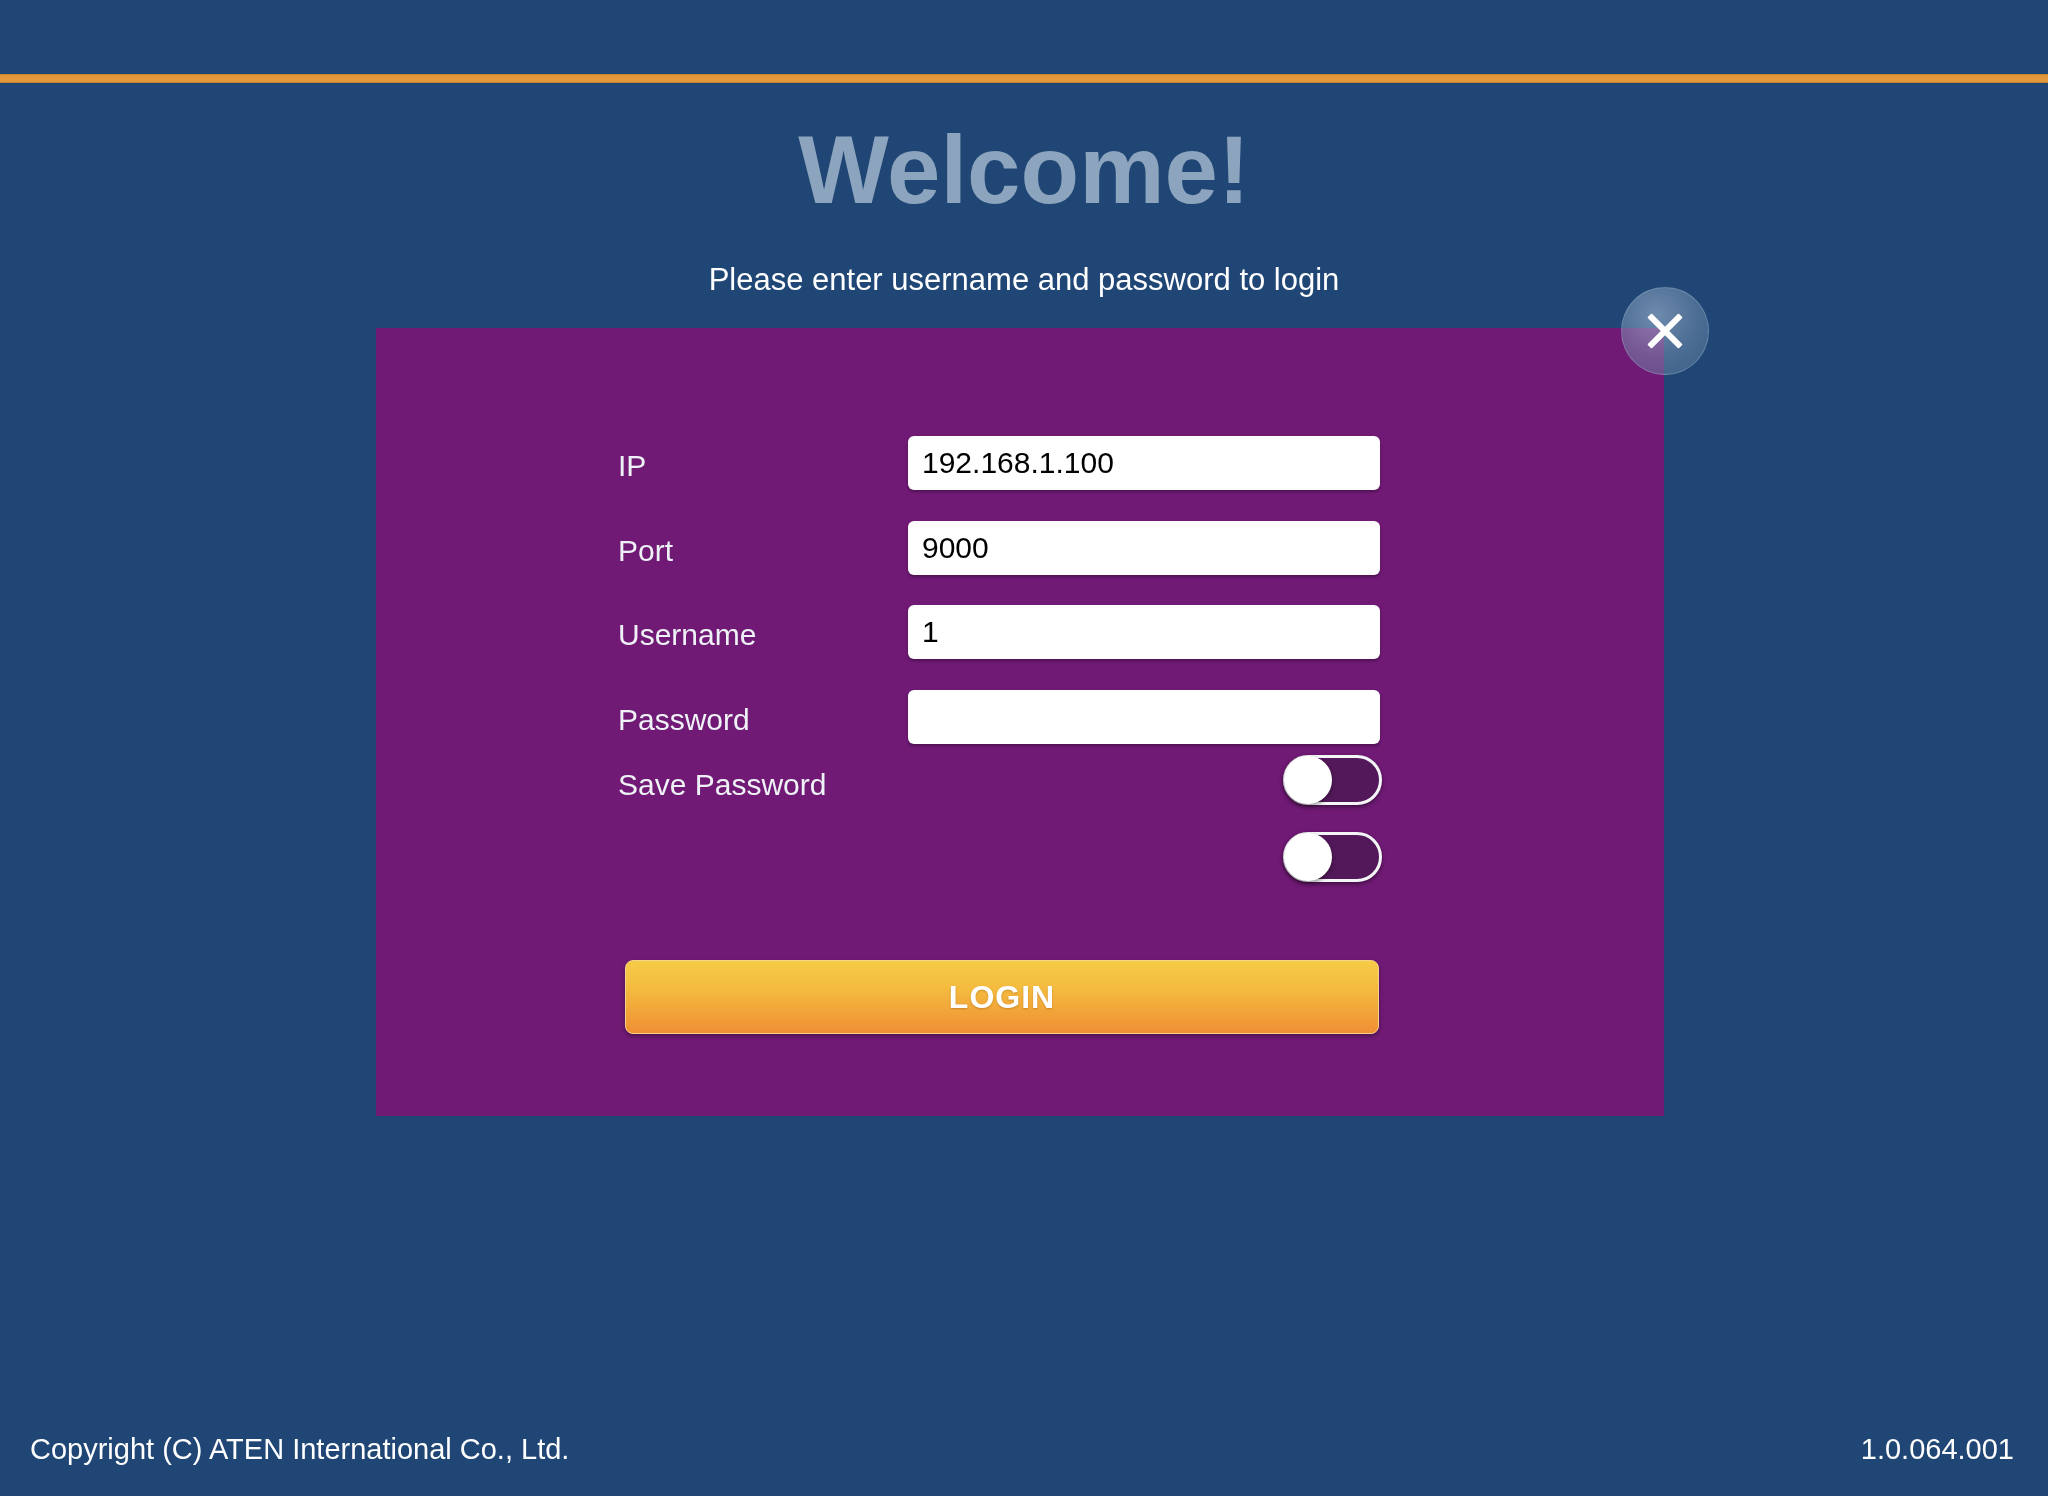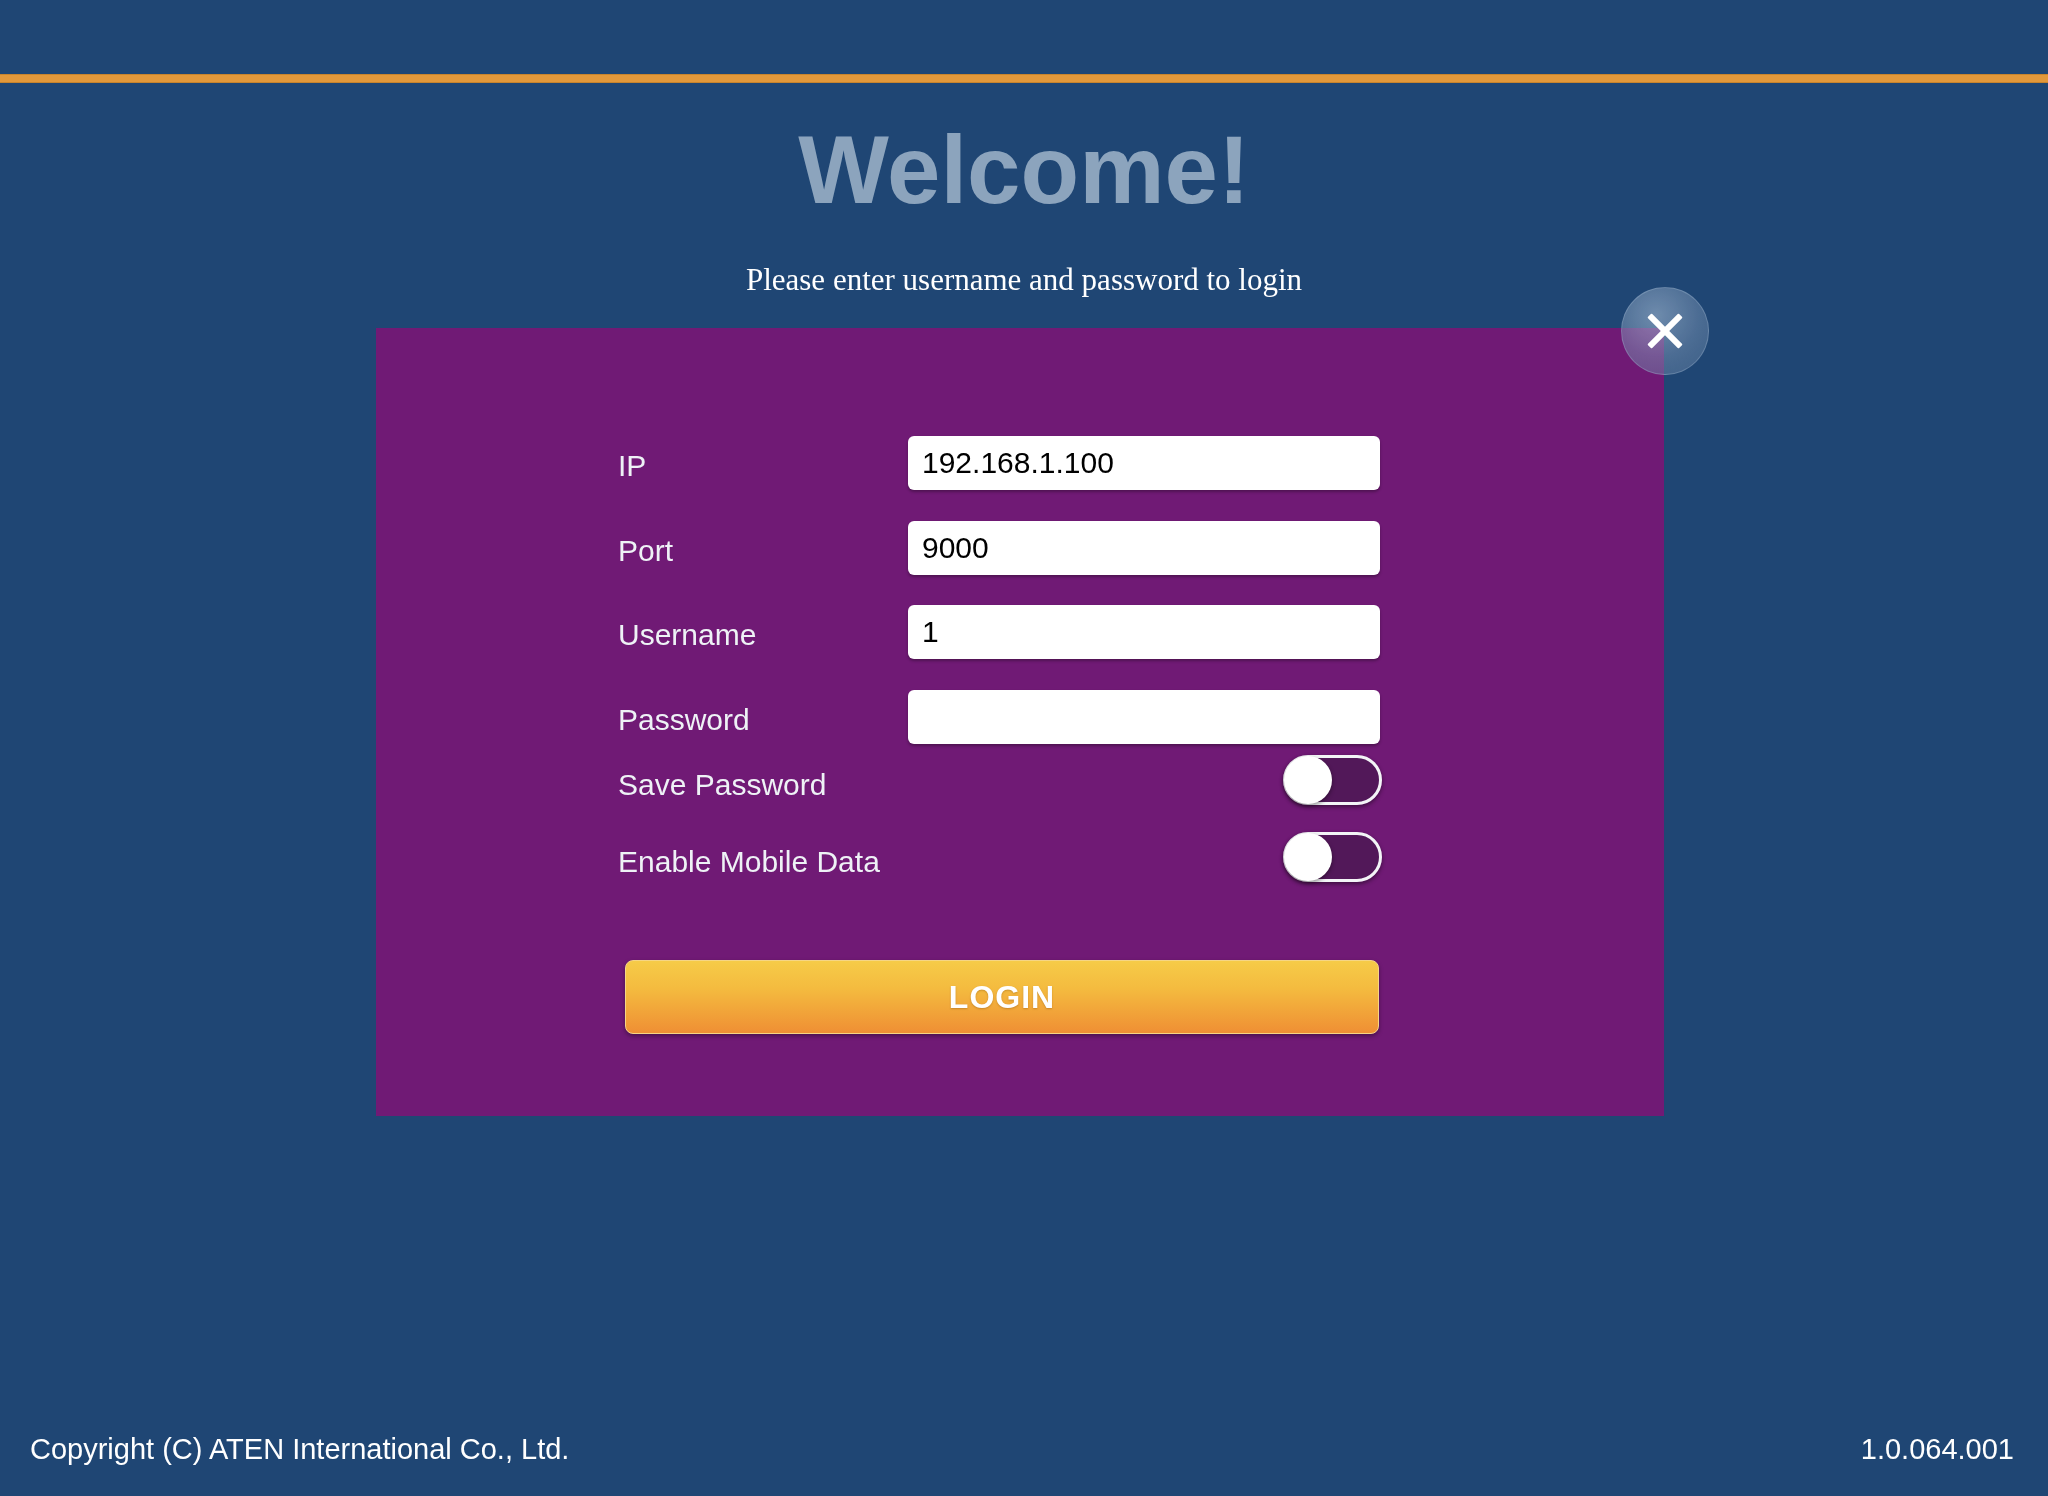--- a/index.html
+++ b/index.html
@@ -44,21 +44,20 @@
 
   #welcome-subtitle {
     position: absolute;
     left: 0;
     top: 262px;
     width: 2048px;
     text-align: center;
     font-size: 31px;
     font-weight: 400;
     color: #ffffff;
-    font-family: Liberation Serif, serif;
   }
 
   
   #close-button {
     position: absolute;
     left: 1621px;
     top: 287px;
     width: 88px;
     height: 88px;
     border-radius: 50%;
@@ -238,21 +237,20 @@
   </div>
 
   <div class="form-row" id="row-save-password">
     <div class="field-label">Save Password</div>
     <div class="toggle-switch">
       <span class="knob"></span>
     </div>
   </div>
 
   <div class="form-row" id="row-mobile-data">
-    <div class="field-label">Enable Mobile Data</div>
     <div class="toggle-switch">
       <span class="knob"></span>
     </div>
   </div>
 
   <button id="login-button">LOGIN</button>
 </div>
 
 <div id="footer-copyright">Copyright (C) ATEN International Co., Ltd.</div>
 <div id="footer-version">1.0.064.001</div>

